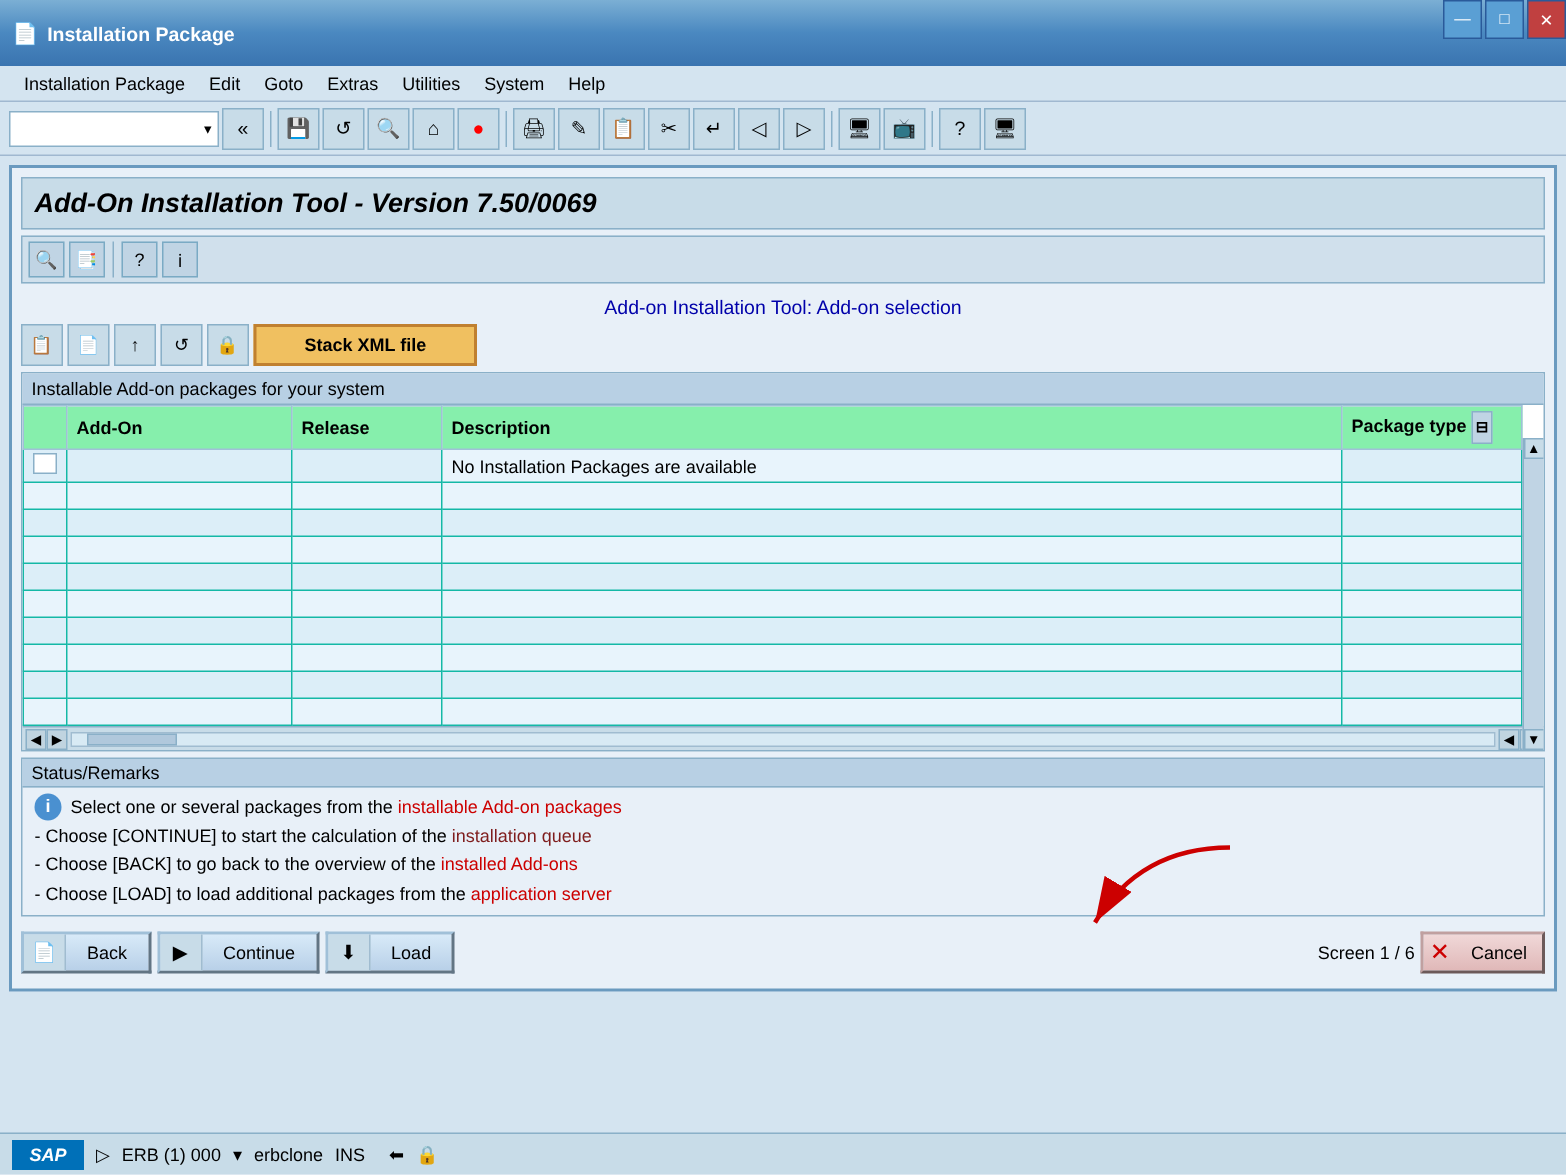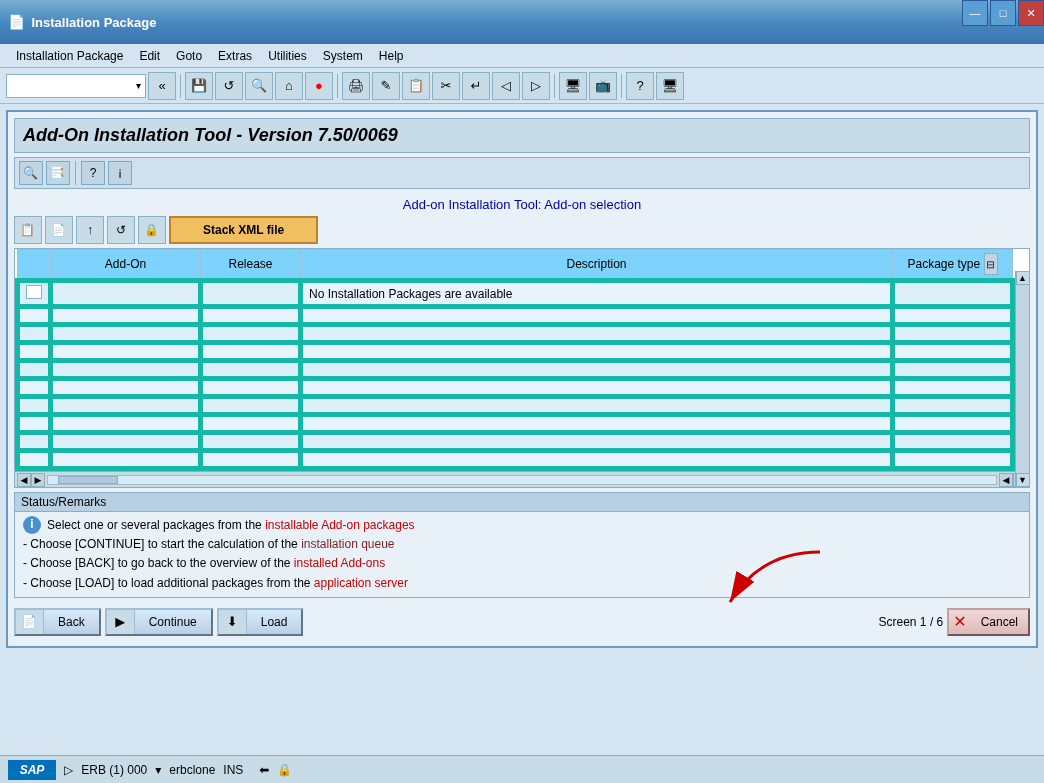--- a/index.html
+++ b/index.html
@@ -209,29 +209,29 @@
       background: #b8d0e4;
       padding: 3px 6px;
       font-size: 12px;
       border-bottom: 1px solid #8ab0c8;
     }
     .package-table {
       width: 100%;
       border-collapse: collapse;
     }
     .package-table th {
-      background: #7dd3fc;
+      background: #86efac;
       border: 1px solid #a0c0d8;
       padding: 3px 6px;
-      text-align: center;
-      font-size: 12px;
-      font-weight: normal;
+      text-align: left;
+      font-size: 12px;
+      font-weight: bold;
     }
     .package-table td {
-      border: 5px solid #14b8a6;
+      border: 1px solid #14b8a6;
       padding: 2px 6px;
       height: 18px;
       background: #e8f4fc;
       font-size: 12px;
     }
     .package-table td.no-pkg {
       color: #000;
       background: #e8f4fc;
     }
     .table-row-even td { background: #dceef8; }
@@ -512,20 +512,21 @@
     <div class="toolbar-row">
       <div class="icon-btn">📋</div>
       <div class="icon-btn">📄</div>
       <div class="icon-btn">↑</div>
       <div class="icon-btn">↺</div>
       <div class="icon-btn">🔒</div>
       <div class="stack-xml-btn">Stack XML file</div>
     </div>
 
     <div class="package-section">
+      <div class="package-section-title">Installable Add-on packages for your system</div>
       <div class="table-container" style="position:relative;">
         <table class="package-table" style="width: calc(100% - 14px);">
           <thead>
             <tr>
               <th class="checkbox-col" style="width:20px;"></th>
               <th style="width:150px;">
                 <span>Add-On</span>
               </th>
               <th style="width:100px;">
                 <span>Release</span>

